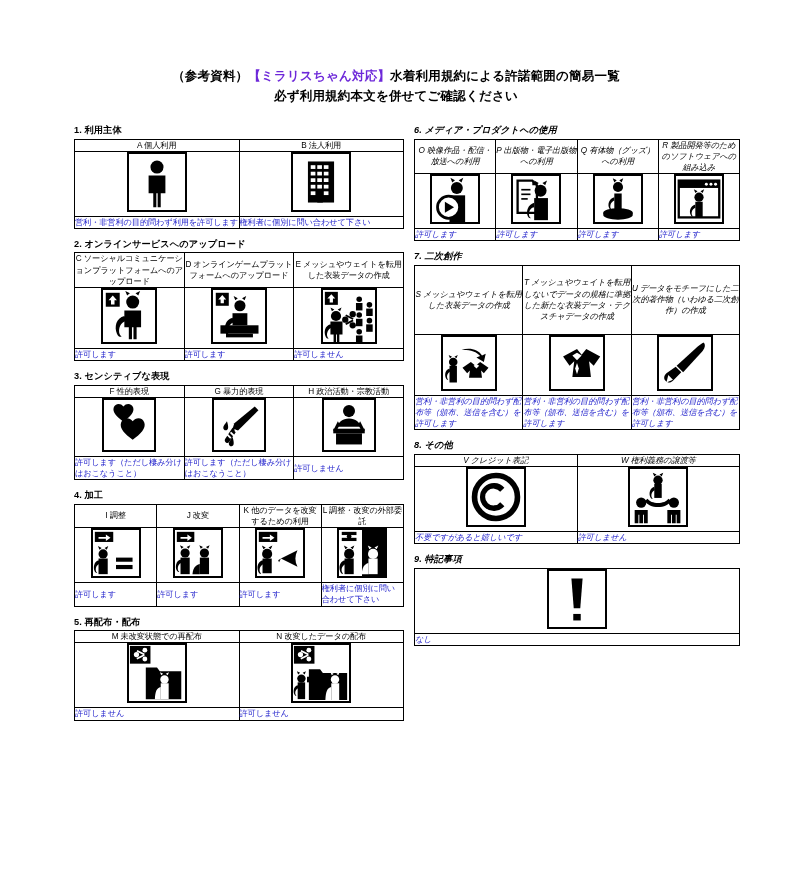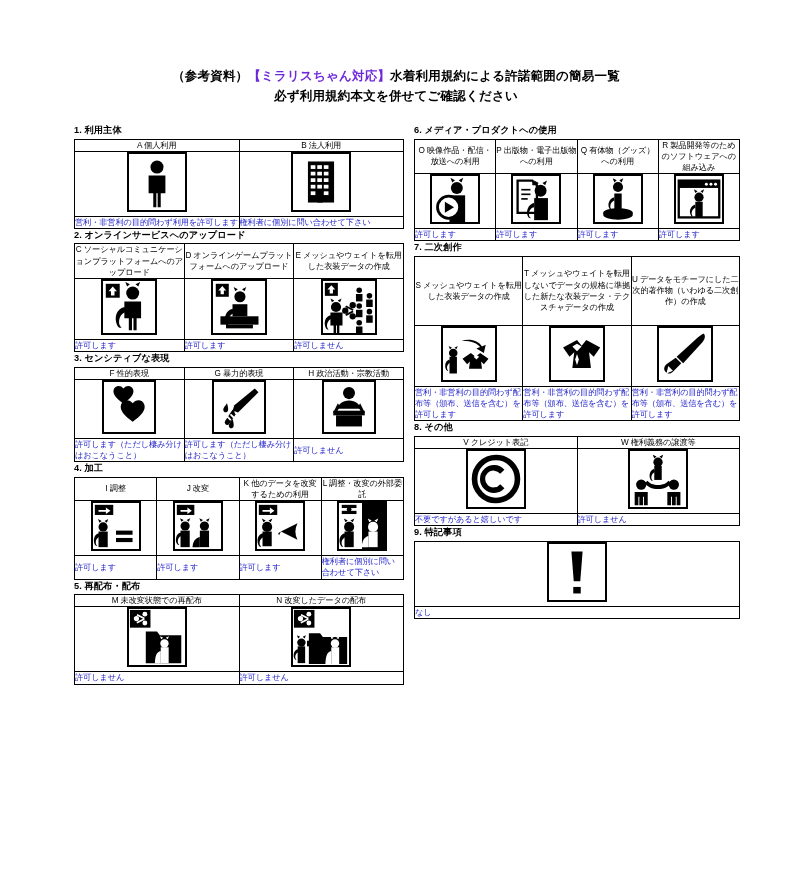--- a/index.html
+++ b/index.html
@@ -40,23 +40,24 @@
     position: absolute;
     left: 74px;
     top: 124px;
     width: 330px;
   }
   .col-right {
     position: absolute;
     left: 414px;
     top: 124px;
     width: 326px;
-  }
-
-  .section { }
+    font-style: italic;
+  }
+
+  .section { margin-bottom: 9px; }
   .section-title {
     font-size: 9.2px;
     font-weight: bold;
     line-height: 13px;
     margin-bottom: 1.5px;
     letter-spacing: 0.1px;
   }
 
   table.grid {
     border-collapse: collapse;

